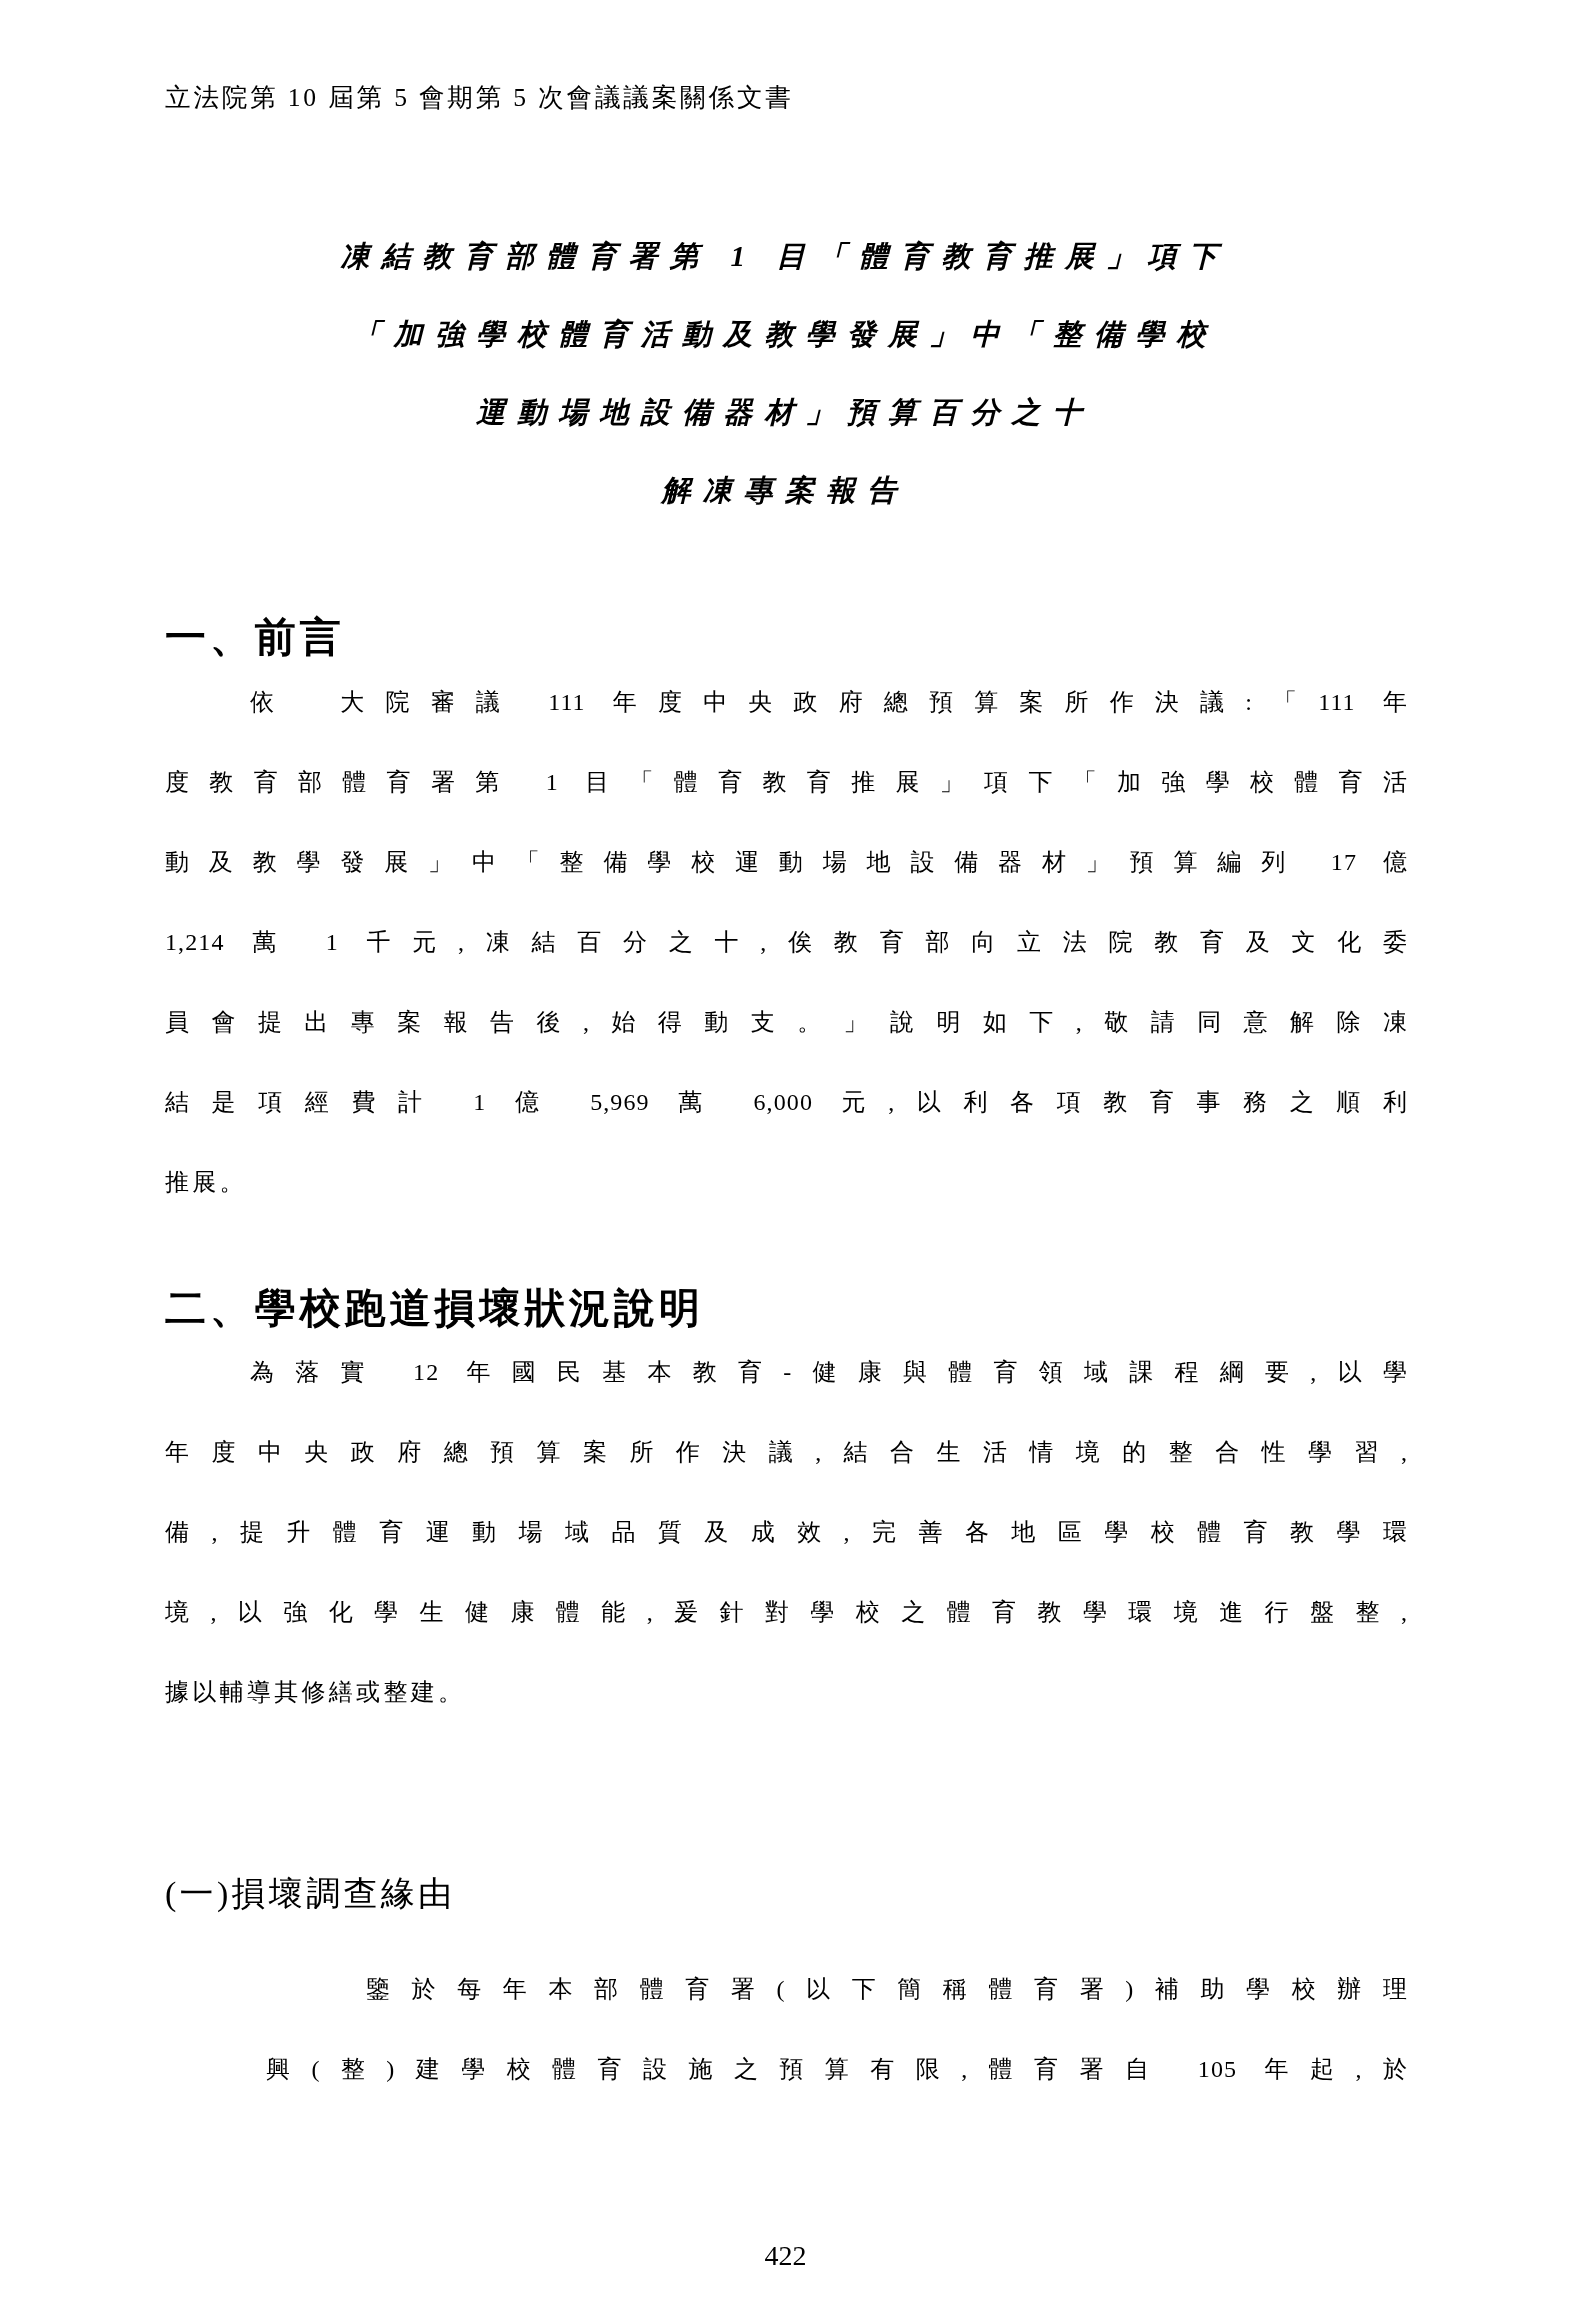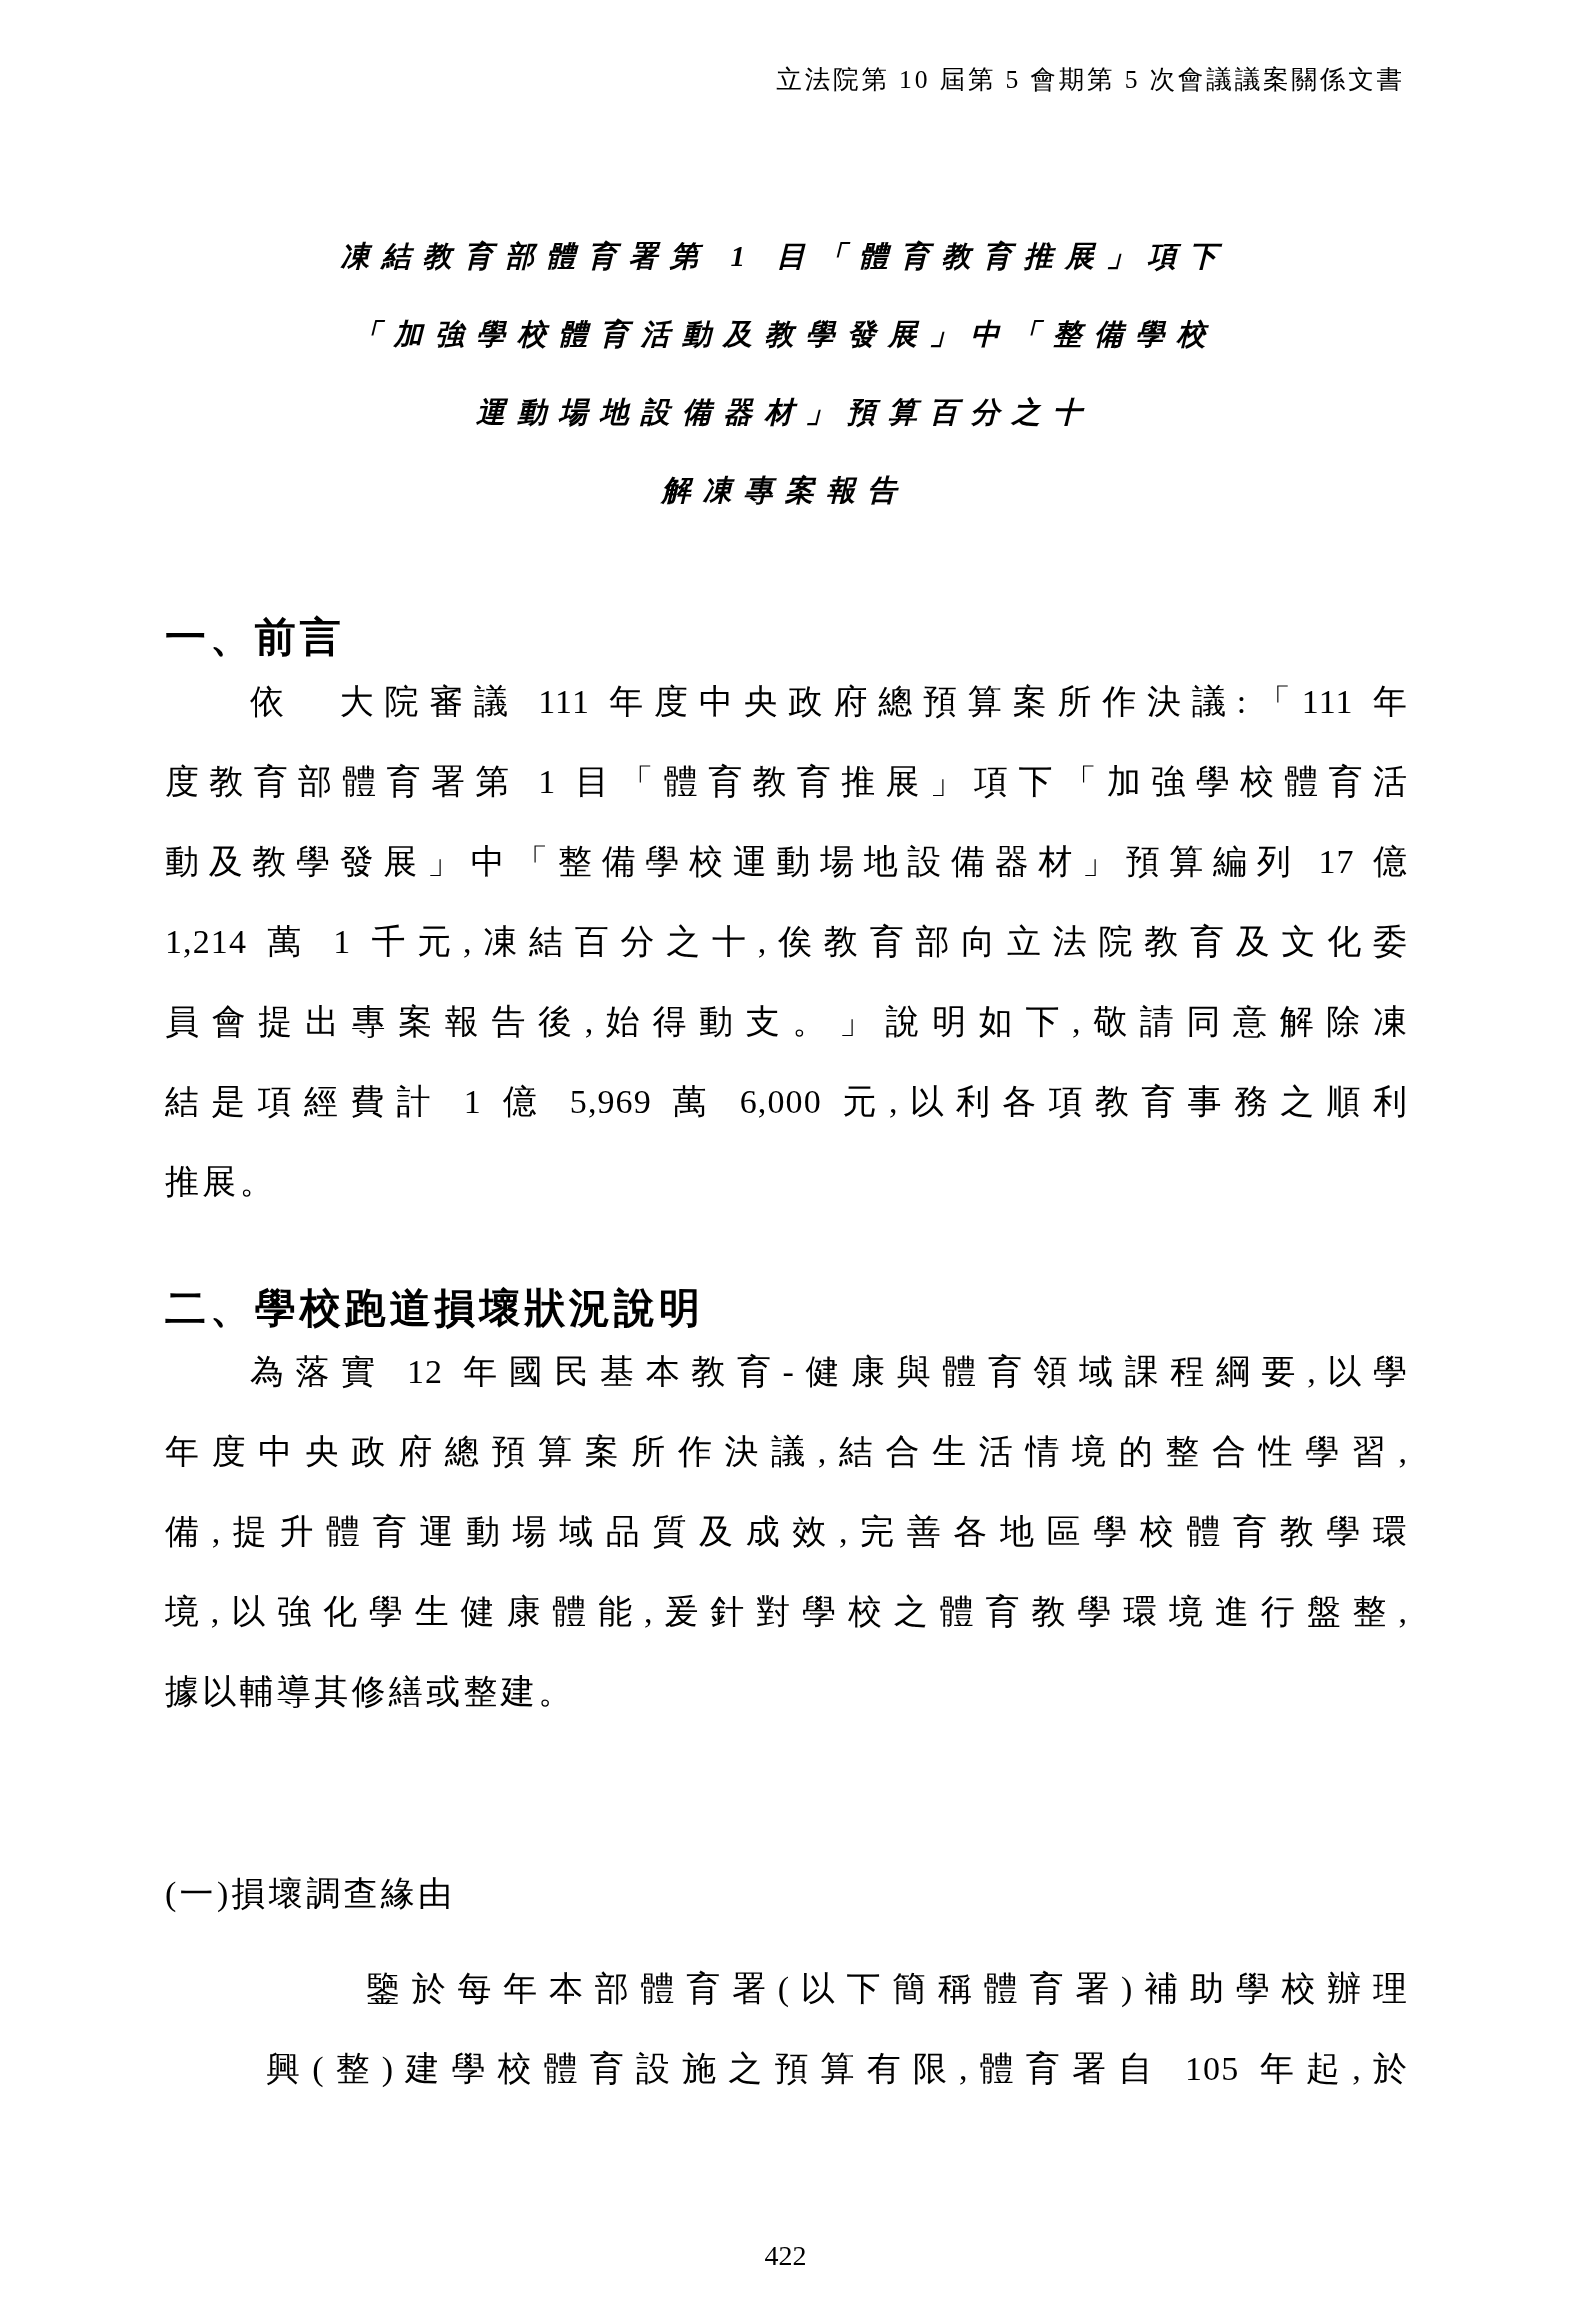--- a/index.html
+++ b/index.html
@@ -8,24 +8,24 @@
     position: relative;
     width: 1570px;
     height: 2319px;
     background: #ffffff;
     color: #000000;
     font-family: "Liberation Serif", "DejaVu Serif", serif;
     overflow: hidden;
   }
   .doc-header {
     position: absolute;
-    top: 63px;
+    top: 81px;
     left: 165px;
     width: 1240px;
-    text-align: right;
+    text-align: left;
     font-size: 25.6px;
     line-height: 33px;
     letter-spacing: 2.8px;
     white-space: nowrap;
   }
   .doc-title {
     position: absolute;
     top: 217px;
     left: 165px;
     width: 1240px;
@@ -45,21 +45,21 @@
     font-weight: bold;
     letter-spacing: 3.9px;
     white-space: nowrap;
   }
   .h-preface { top: 597px; }
   .h-runway  { top: 1268px; }
   .para {
     position: absolute;
     left: 165px;
     width: 1243px;
-    font-size: 34px;
+    font-size: 24px;
     line-height: 80px;
   }
   .p1 { top: 662px; }
   .p2 { top: 1332px; }
   .p3 { top: 1949px; }
   .line {
     text-align: justify;
     text-align-last: justify;
     text-justify: inter-character;
     letter-spacing: 1.1px;

